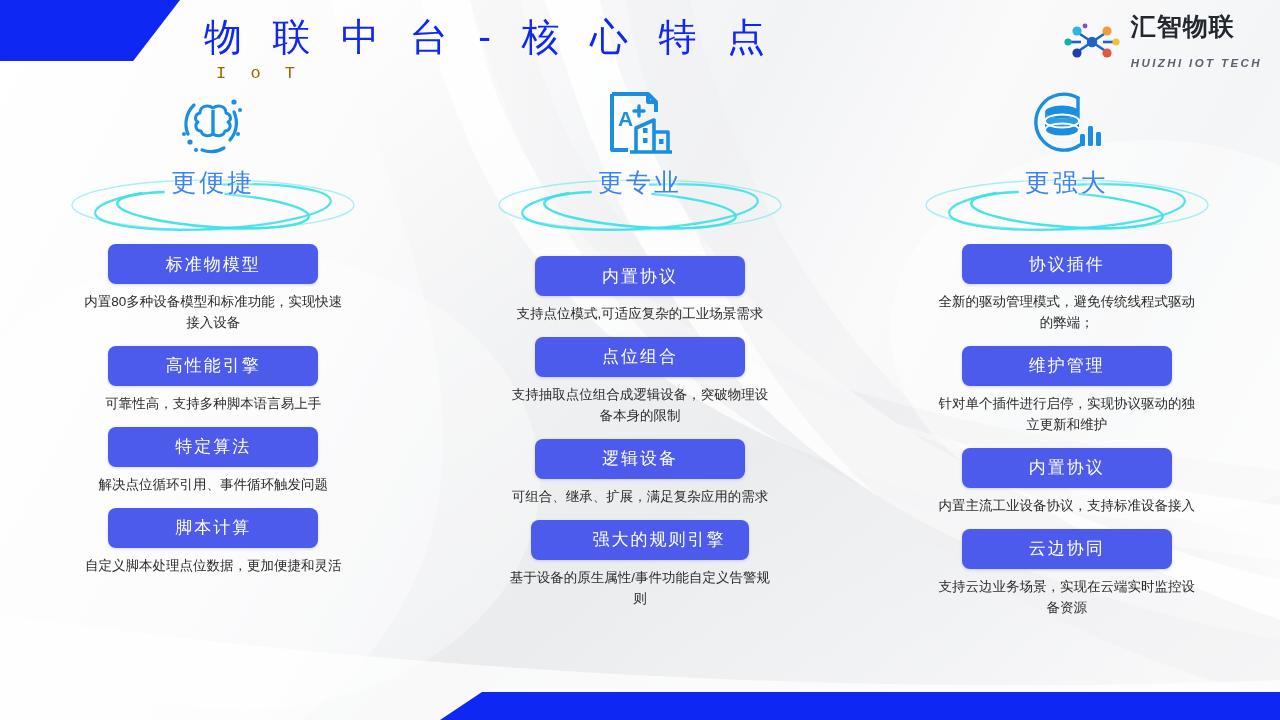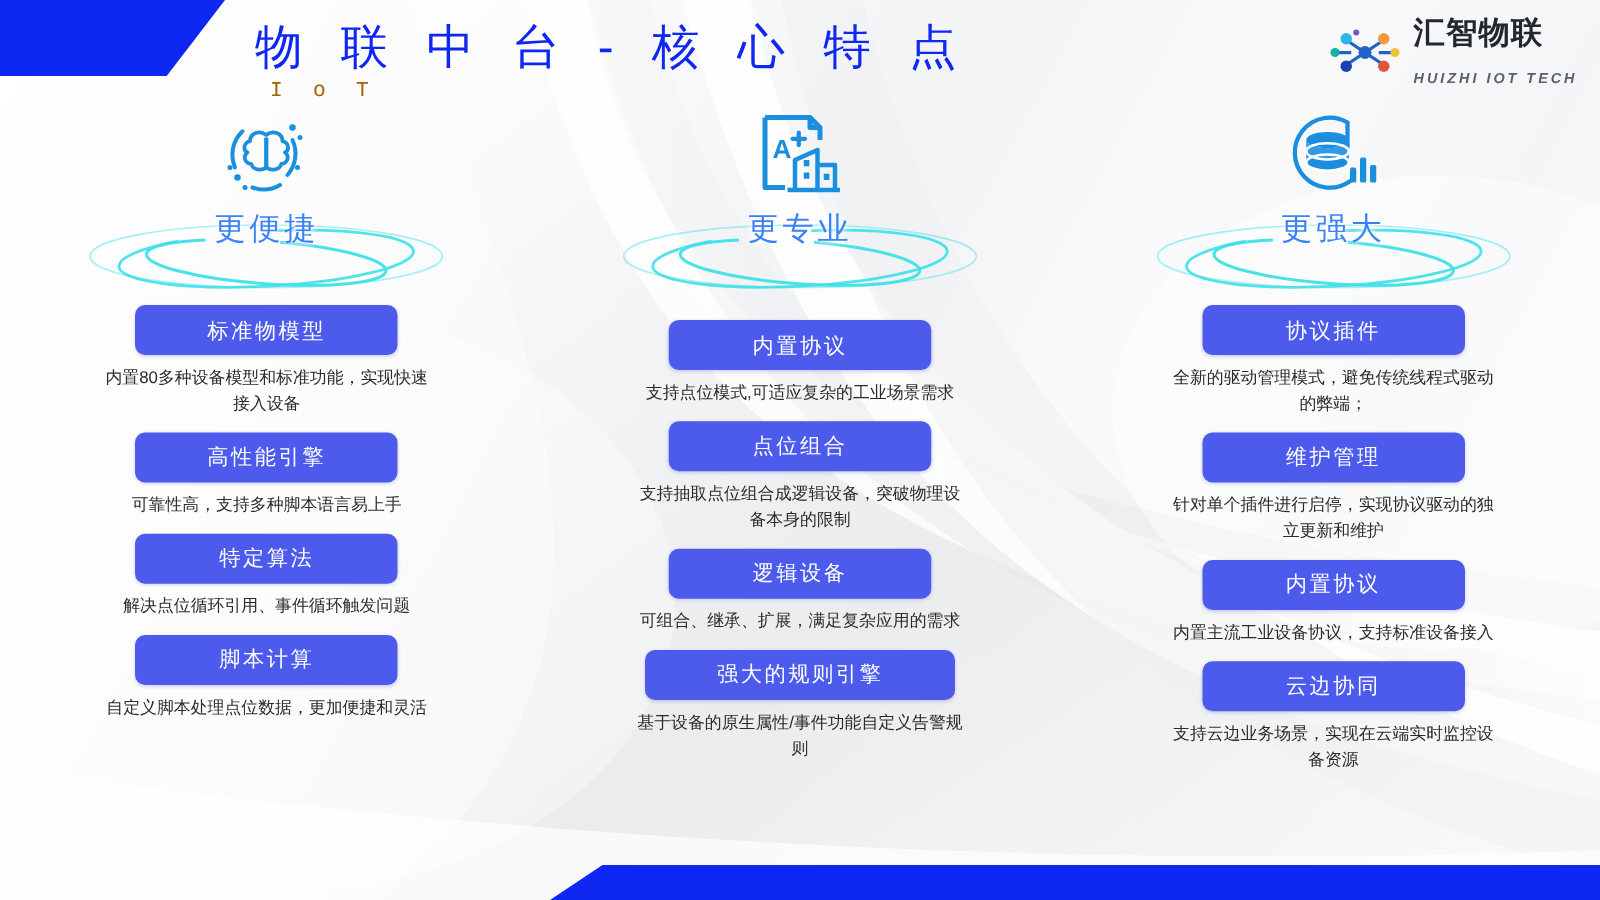--- a/index.html
+++ b/index.html
@@ -86,21 +86,21 @@
   .items { width:100%; display:flex; flex-direction:column; align-items:center; margin-top: 6px; }
   .item { width:100%; display:flex; flex-direction:column; align-items:center; }
   .chip {
     width: 210px; height: 40px;
     background: var(--chip);
     border-radius: 8px;
     display:flex; align-items:center; justify-content:center;
     color:#ffffff; font-size:17px; letter-spacing:2px;
     box-shadow: 0 1px 3px rgba(60,70,200,.22);
   }
-  .chip.wide { width: 248px; }
+  .chip.wide { width: 180px; padding-left: 38px; }
   .desc {
     width: 265px;
     margin-top: 8px;
     text-align:center;
     font-size: 13.5px; line-height: 1.55;
     color:#2b2b2b;
   }
   .item { margin-bottom: 12px; }
   
   .col:nth-child(2) .items { margin-top: 18px; }

